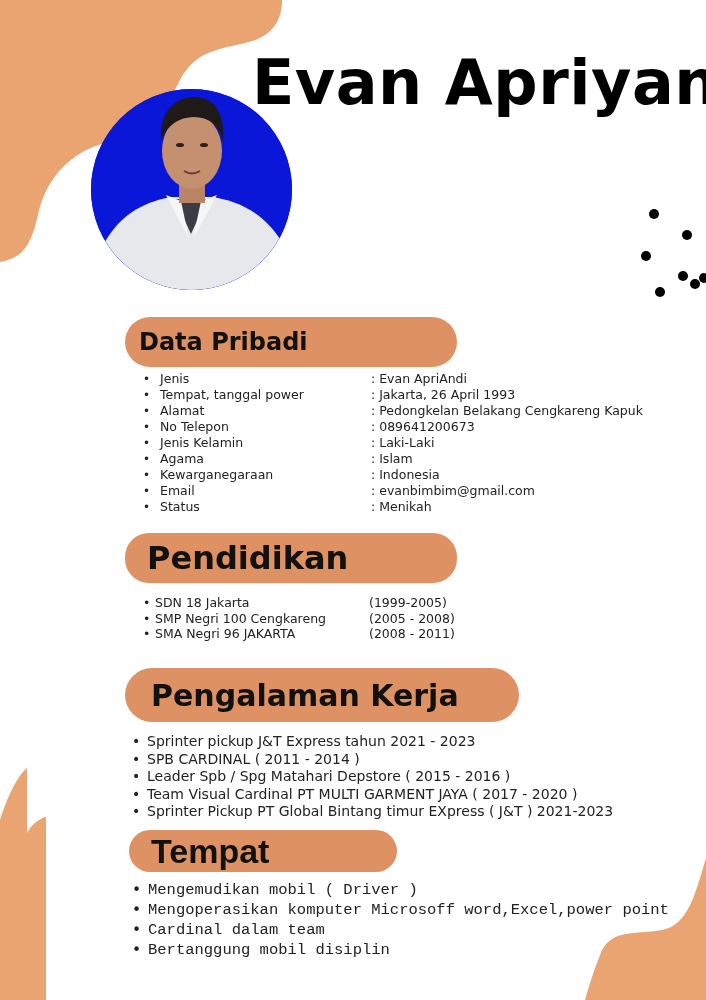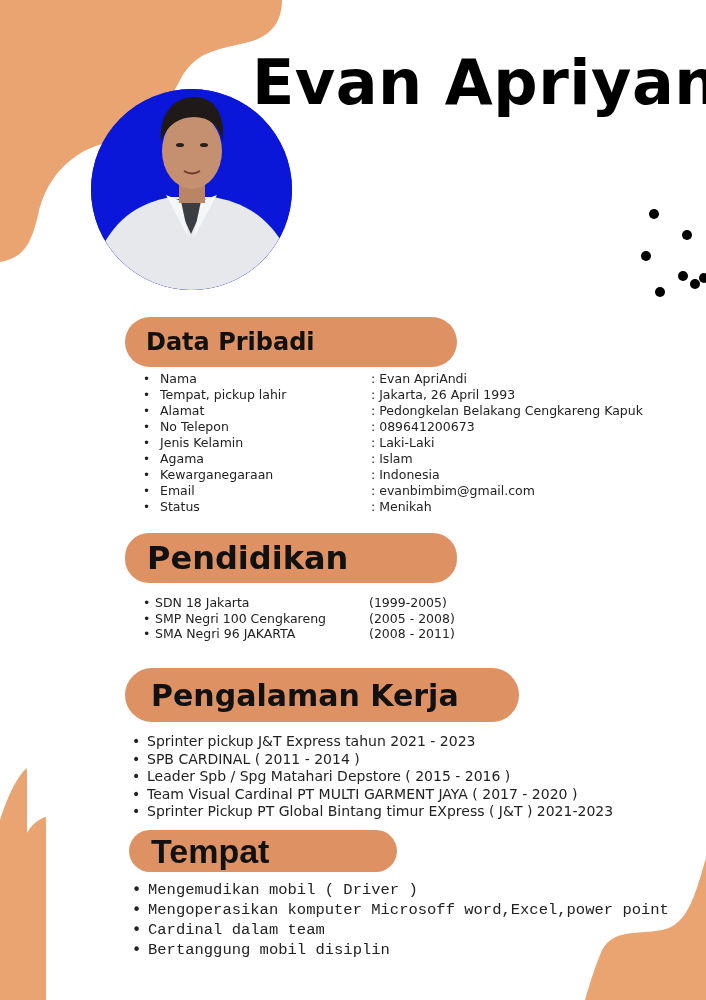--- a/index.html
+++ b/index.html
@@ -24,21 +24,21 @@
 
   .section-pill {
     position: absolute; background: #de9162; border-radius: 24px;
     z-index: 2; display: flex; align-items: center;
   }
   .section-pill .pill-text {
     font-family: "DejaVu Sans", sans-serif; font-weight: bold; color: #111; white-space: nowrap;
   }
 
   .pill-data { left: 125px; top: 317px; width: 332px; height: 50px; border-radius: 25px 25px 25px 25px; }
-  .pill-data .pill-text { font-size: 24px; padding-left: 21px; }
+  .pill-data .pill-text { font-size: 24px; padding-left: 14px; }
 
   .pill-edu { left: 125px; top: 533px; width: 332px; height: 50px; }
   .pill-edu .pill-text { font-size: 32px; padding-left: 22px; }
 
   .pill-work { left: 125px; top: 668px; width: 394px; height: 54px; border-radius: 27px; }
   .pill-work .pill-text { font-size: 30px; padding-left: 26px; }
 
   .pill-skill { left: 129px; top: 830px; width: 268px; height: 42px; border-radius: 21px; }
   .pill-skill .pill-text { font-size: 34px; padding-left: 22px; font-family: "Liberation Sans", sans-serif; }
 
@@ -115,26 +115,26 @@
   <circle cx="60" cy="102" r="5" fill="#000"></circle>
 </svg>
 
 <div class="section-pill pill-data">
   <span class="pill-text">Data Pribadi</span>
 </div>
 
 <ul class="personal-list">
   <li>
       <span class="bullet">•</span>
-      <span class="label">Nama</span>
+      <span class="label">Jenis</span>
       <span class="value">: Evan ApriAndi</span>
     </li>
   <li>
       <span class="bullet">•</span>
-      <span class="label">Tempat, pickup lahir</span>
+      <span class="label">Tempat, tanggal power</span>
       <span class="value">: Jakarta, 26 April 1993</span>
     </li>
   <li>
       <span class="bullet">•</span>
       <span class="label">Alamat</span>
       <span class="value">: Pedongkelan Belakang Cengkareng Kapuk</span>
     </li>
   <li>
       <span class="bullet">•</span>
       <span class="label">No Telepon</span>

